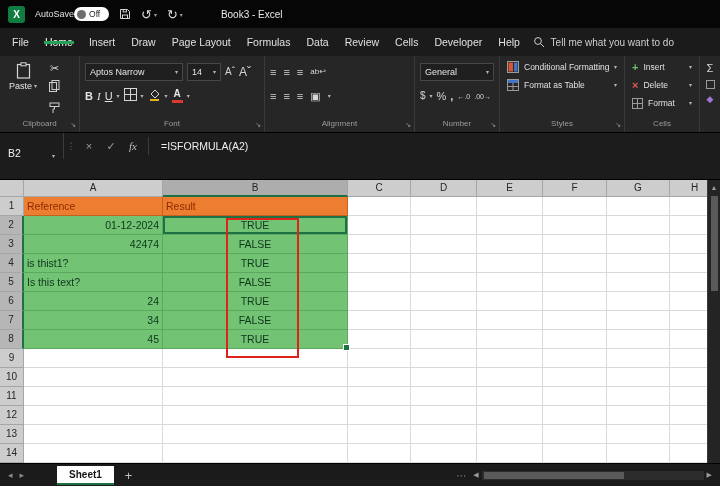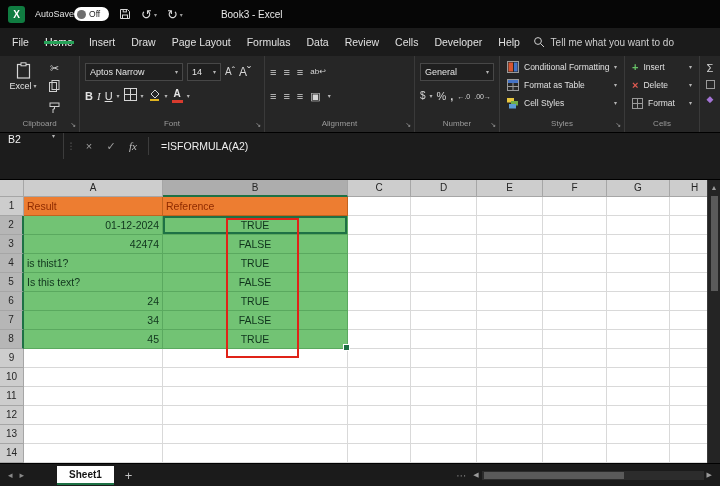--- a/index.html
+++ b/index.html
@@ -60,21 +60,21 @@
   .menu-row .lbl { flex:1; overflow:hidden; }
   .plus { color:#67c167; font-weight:bold; font-size:11px; }
   .del  { color:#e05b52; font-weight:bold; font-size:11px; }
   .edge { width:20px; display:flex; flex-direction:column; align-items:center; gap:6px; padding-top:7px; }
   .edge-sq { width:9px; height:9px; border:1px solid #9a9a9a; }
   .diamond { color:#A474D6; font-size:9px; line-height:1; }
 
   
   #formulabar { top:132px; height:48px; background:#1c1c1c; border-top:1px solid #000; border-bottom:1px solid #000; }
   .fb-top { height:26px; display:flex; align-items:center; }
-  .namebox { width:64px; height:100%; display:flex; align-items:flex-start; justify-content:space-between;
+  .namebox { width:64px; height:100%; display:flex; align-items:flex-end; justify-content:space-between;
              padding:0 8px; border-right:1px solid #3c3c3c; font-size:10.5px; color:#f2f2f2; }
   .fb-ic { width:22px; text-align:center; color:#9f9f9f; font-size:11px; }
   .fb-dots { width:14px; text-align:center; color:#6f6f6f; font-size:9px; }
   .fx { font-style:italic; font-family:"Liberation Serif",serif; color:#bdbdbd; }
   .fb-sep { width:1px; height:18px; background:#3c3c3c; margin:0 4px; }
   .formula-text { margin-left:8px; font-size:10.5px; color:#efefef; }
 
   
   #sheet { top:180px; height:283px; background:#fff; }
   #sheet-grid { position:absolute; inset:0; display:grid;
@@ -177,21 +177,21 @@
   <div id="ribbon" class="band">
 
     <div class="rgroup" style="width:80px">
       <div class="rg-content clip">
         <div class="paste">
           <svg width="15" height="17" viewBox="0 0 15 17">
               <rect x="1.5" y="2.5" width="12" height="13.5" fill="none" stroke="#d6d6d6" stroke-width="1.2"></rect>
               <rect x="5" y="0.8" width="5" height="3" fill="#262626" stroke="#d6d6d6"></rect>
             </svg>
           <span class="paste-label">
-            <span>Excel</span>
+            <span>Paste</span>
             <span class="chev">▾</span>
           </span>
         </div>
         <div class="clip-stack">
           <span class="ic">✂</span>
           <span><svg width="11" height="12" viewBox="0 0 11 12">
                 <rect x="0.5" y="2.5" width="7" height="9" fill="none" stroke="#cfcfcf"></rect>
                 <rect x="3" y="0.5" width="7" height="9" fill="none" stroke="#cfcfcf"></rect>
               </svg></span>
           <span><svg width="11" height="12" viewBox="0 0 11 12">
@@ -308,29 +308,20 @@
         <div class="menu-row">
           <svg width="12" height="12" viewBox="0 0 12 12">
               <rect x="0.5" y="0.5" width="11" height="11" fill="none" stroke="#9a9a9a"></rect>
               <rect x="1" y="1" width="10" height="3" fill="#4472C4"></rect>
               <line x1="0.5" y1="7.5" x2="11.5" y2="7.5" stroke="#9a9a9a"></line>
               <line x1="6" y1="4" x2="6" y2="11.5" stroke="#9a9a9a"></line>
             </svg>
           <span class="lbl">Format as Table</span>
           <span class="chev">▾</span>
         </div>
-        <div class="menu-row">
-          <svg width="12" height="12" viewBox="0 0 12 12">
-              <rect x="0" y="1" width="7" height="4.5" fill="#E8C63F"></rect>
-              <rect x="4" y="4" width="7" height="4.5" fill="#70AD47"></rect>
-              <rect x="2" y="7" width="7" height="4.5" fill="#5B9BD5"></rect>
-            </svg>
-          <span class="lbl">Cell Styles</span>
-          <span class="chev">▾</span>
-        </div>
       </div>
       <div class="rg-label">
         <span>Styles</span>
         <span class="launcher">↘</span>
       </div>
     </div>
 
     <div class="rgroup" style="width:75px">
       <div class="rg-content" style="padding-top:2px">
         <div class="menu-row">
@@ -385,22 +376,22 @@
         <div class="gc corner"></div>
         <div class="gc ch">A</div>
         <div class="gc ch sel">B</div>
         <div class="gc ch">C</div>
         <div class="gc ch">D</div>
         <div class="gc ch">E</div>
         <div class="gc ch">F</div>
         <div class="gc ch">G</div>
         <div class="gc ch">H</div>
         <div class="gc rh">1</div>
+        <div class="gc cell orange">Reference</div>
         <div class="gc cell orange">Result</div>
-        <div class="gc cell orange">Reference</div>
         <div class="gc cell"></div>
         <div class="gc cell"></div>
         <div class="gc cell"></div>
         <div class="gc cell"></div>
         <div class="gc cell"></div>
         <div class="gc cell"></div>
         <div class="gc rh selr">2</div>
         <div class="gc cell green right">01-12-2024</div>
         <div class="gc cell green center active">TRUE</div>
         <div class="gc cell"></div>

